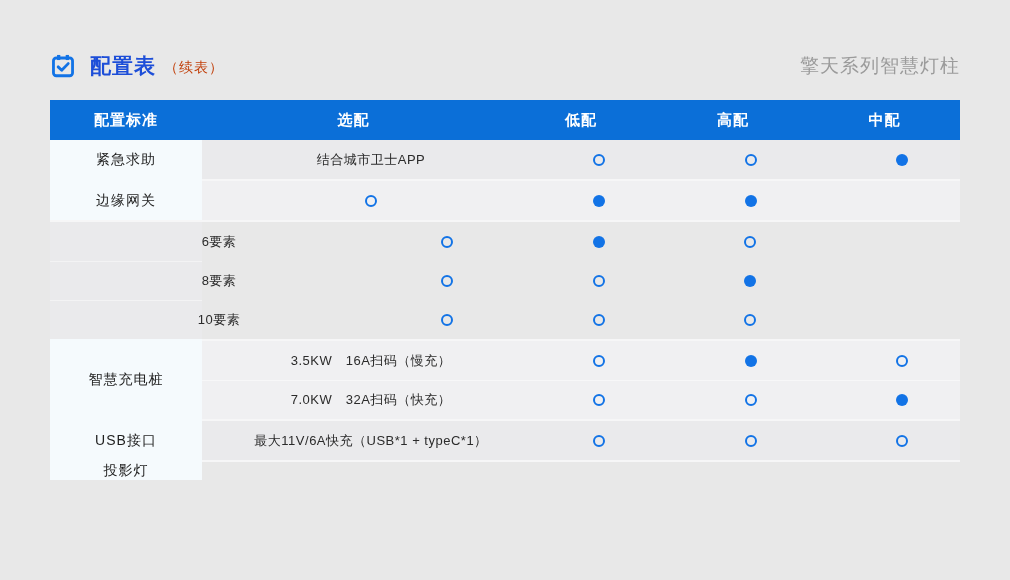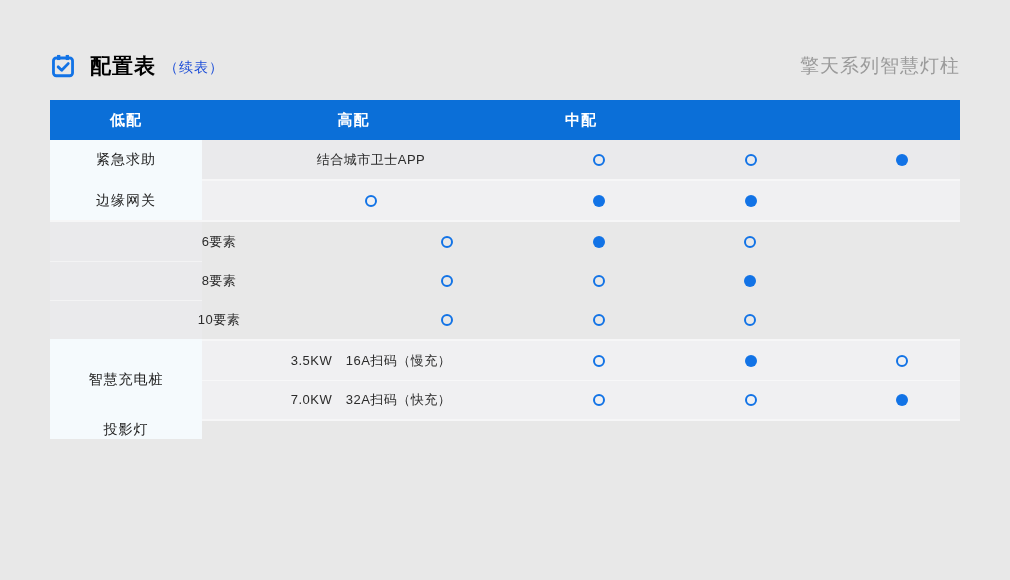--- a/index.html
+++ b/index.html
@@ -8,22 +8,22 @@
     background:#e8e8e8;
     font-family:"Liberation Sans","DejaVu Sans",sans-serif;
     position:relative;overflow:hidden;
     -webkit-font-smoothing:antialiased;
   }
   .titlebar{
     position:absolute;left:50px;top:48px;right:50px;height:36px;
     display:flex;align-items:center;
   }
   .title-icon{width:26px;height:26px;display:inline-flex;align-items:center;justify-content:center;margin-right:14px;}
-  .page-title{font-size:21px;font-weight:bold;color:#000000;letter-spacing:1px;}
-  .page-subtitle{font-size:14px;color:#1d4ed8;margin-left:8px;letter-spacing:1px;padding-top:3px;}
+  .page-title{font-size:21px;font-weight:bold;color:#1d4ed8;letter-spacing:1px;}
+  .page-subtitle{font-size:14px;color:#c2410c;margin-left:8px;letter-spacing:1px;padding-top:3px;}
   .series-label{margin-left:auto;font-size:19px;color:#9b9b9b;font-weight:500;letter-spacing:1px;}
 
   .table{
     position:absolute;left:50px;top:100px;width:910px;
   }
   .thead{
     display:grid;grid-template-columns:152px 303px 152px 152px 151px;
     height:40px;background:#0b6fd8;
   }
   .thead .th{
@@ -67,20 +67,22 @@
       <polyline points="7.5,12.8 10.8,16 16.8,9.8" fill="none" stroke="#1273e6" stroke-width="2.6" stroke-linecap="round" stroke-linejoin="round"></polyline>
     </svg>
   </span>
   <span class="page-title">配置表</span>
   <span class="page-subtitle">（续表）</span>
   <span class="series-label">擎天系列智慧灯柱</span>
 </div>
 
 <div class="table">
   <div class="thead">
+    <div class="th">配置标准</div>
+    <div class="th">选配</div>
     <div class="th">低配</div>
     <div class="th">高配</div>
     <div class="th">中配</div>
   </div>
   <div class="tbody" id="tbody">
       <div class="tgroup shade-a">
         <div class="cat-cell">紧急求助</div>
         <div class="grows">
           <div class="trow">
             <div class="td opt">结合城市卫士APP</div>
@@ -174,17 +176,34 @@
             </div>
             <div class="td">
               <span class="dot empty"></span>
             </div>
             <div class="td">
               <span class="dot filled"></span>
             </div>
           </div>
         </div>
       </div>
+      <div class="tgroup shade-a">
+        <div class="cat-cell">USB接口</div>
+        <div class="grows">
+          <div class="trow">
+            <div class="td opt">最大11V/6A快充（USB*1 + typeC*1）</div>
+            <div class="td">
+              <span class="dot empty"></span>
+            </div>
+            <div class="td">
+              <span class="dot empty"></span>
+            </div>
+            <div class="td">
+              <span class="dot empty"></span>
+            </div>
+          </div>
+        </div>
+      </div>
       <div class="tgroup shade-b">
         <div class="cat-cell">投影灯</div>
       </div>
     </div>
 </div>
 
 </body></html>

